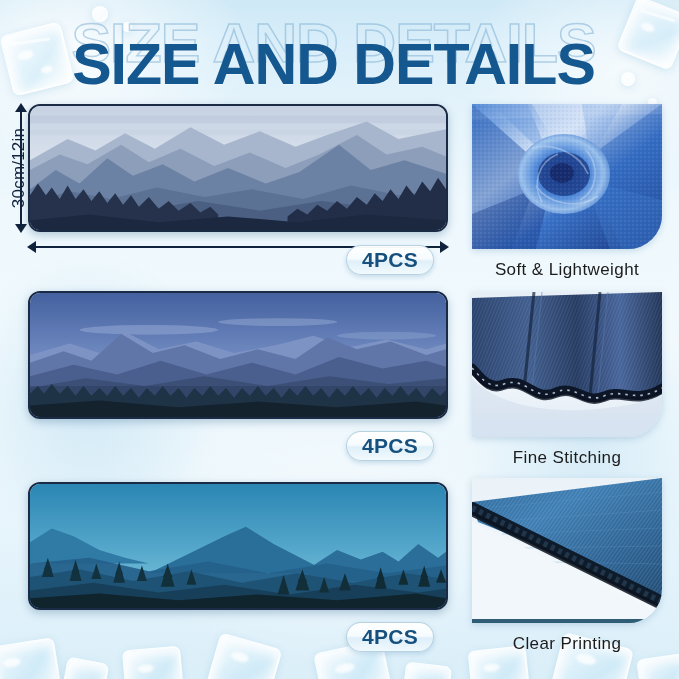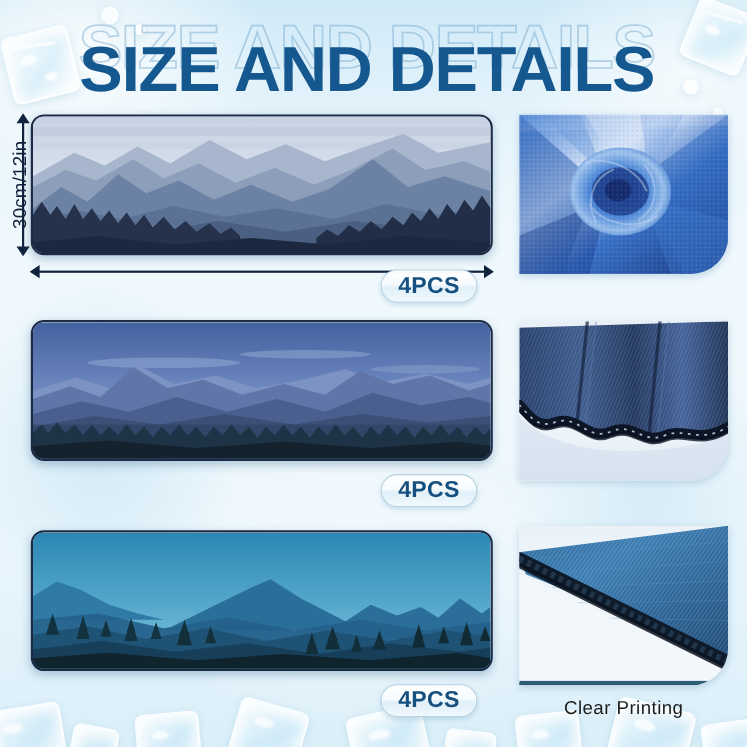--- a/index.html
+++ b/index.html
@@ -522,20 +522,21 @@
           <path d="M60,44 C82,38 108,50 116,70"></path>
           <path d="M126,92 C106,106 76,100 64,82"></path>
           <path d="M70,98 C60,80 66,58 86,50"></path>
           <path d="M114,46 C128,62 126,86 108,96"></path>
         </g>
         <rect width="190" height="145" fill="url(#mesh1)"></rect>
 
         <path d="M0,0 L190,0 L190,10 L0,16 Z" fill="#ffffff" opacity=".10"></path>
       </svg>
     </div>
+    <div class="cap">Soft &amp; Lightweight</div>
   </div>
 
   <div class="feature" style="left:472px; top:292px;">
     <div class="thumb">
       <svg viewBox="0 0 190 145" preserveAspectRatio="none">
         <defs>
           <linearGradient id="f2bg" x1="0" y1="0" x2="0" y2="1">
             <stop offset="0%" stop-color="#e6eef6"></stop>
             <stop offset="55%" stop-color="#f4f8fc"></stop>
             <stop offset="100%" stop-color="#dde9f3"></stop>
@@ -570,20 +571,21 @@
                    C104,92 112,112 132,104 C150,96 164,112 190,96" fill="none" stroke="#0d1627" stroke-width="9" stroke-linecap="round"></path>
           <path d="M0,76 C8,84 16,98 32,92 C54,84 62,110 84,100
                    C104,92 112,112 132,104 C150,96 164,112 190,96" fill="none" stroke="#c9d6e6" stroke-width="1.6" stroke-dasharray="2.5 5" opacity=".85"></path>
           <path d="M0,80 C8,88 16,102 32,96 C54,88 62,114 84,104
                    C104,96 112,116 132,108 C150,100 164,116 190,100" fill="none" stroke="#0b1322" stroke-width="4" opacity=".8"></path>
         </g>
 
         <path d="M0,86 C20,108 60,120 110,118 C150,116 172,110 190,104 L190,145 L0,145 Z" fill="#cfdced" opacity=".55"></path>
       </svg>
     </div>
+    <div class="cap">Fine Stitching</div>
   </div>
 
   <div class="feature" style="left:472px; top:478px;">
     <div class="thumb">
       <svg viewBox="0 0 190 145" preserveAspectRatio="none">
         <defs>
           <linearGradient id="f3bg" x1="0" y1="0" x2="0" y2="1">
             <stop offset="0%" stop-color="#eaf2f8"></stop>
             <stop offset="100%" stop-color="#f6fafd"></stop>
           </linearGradient>

